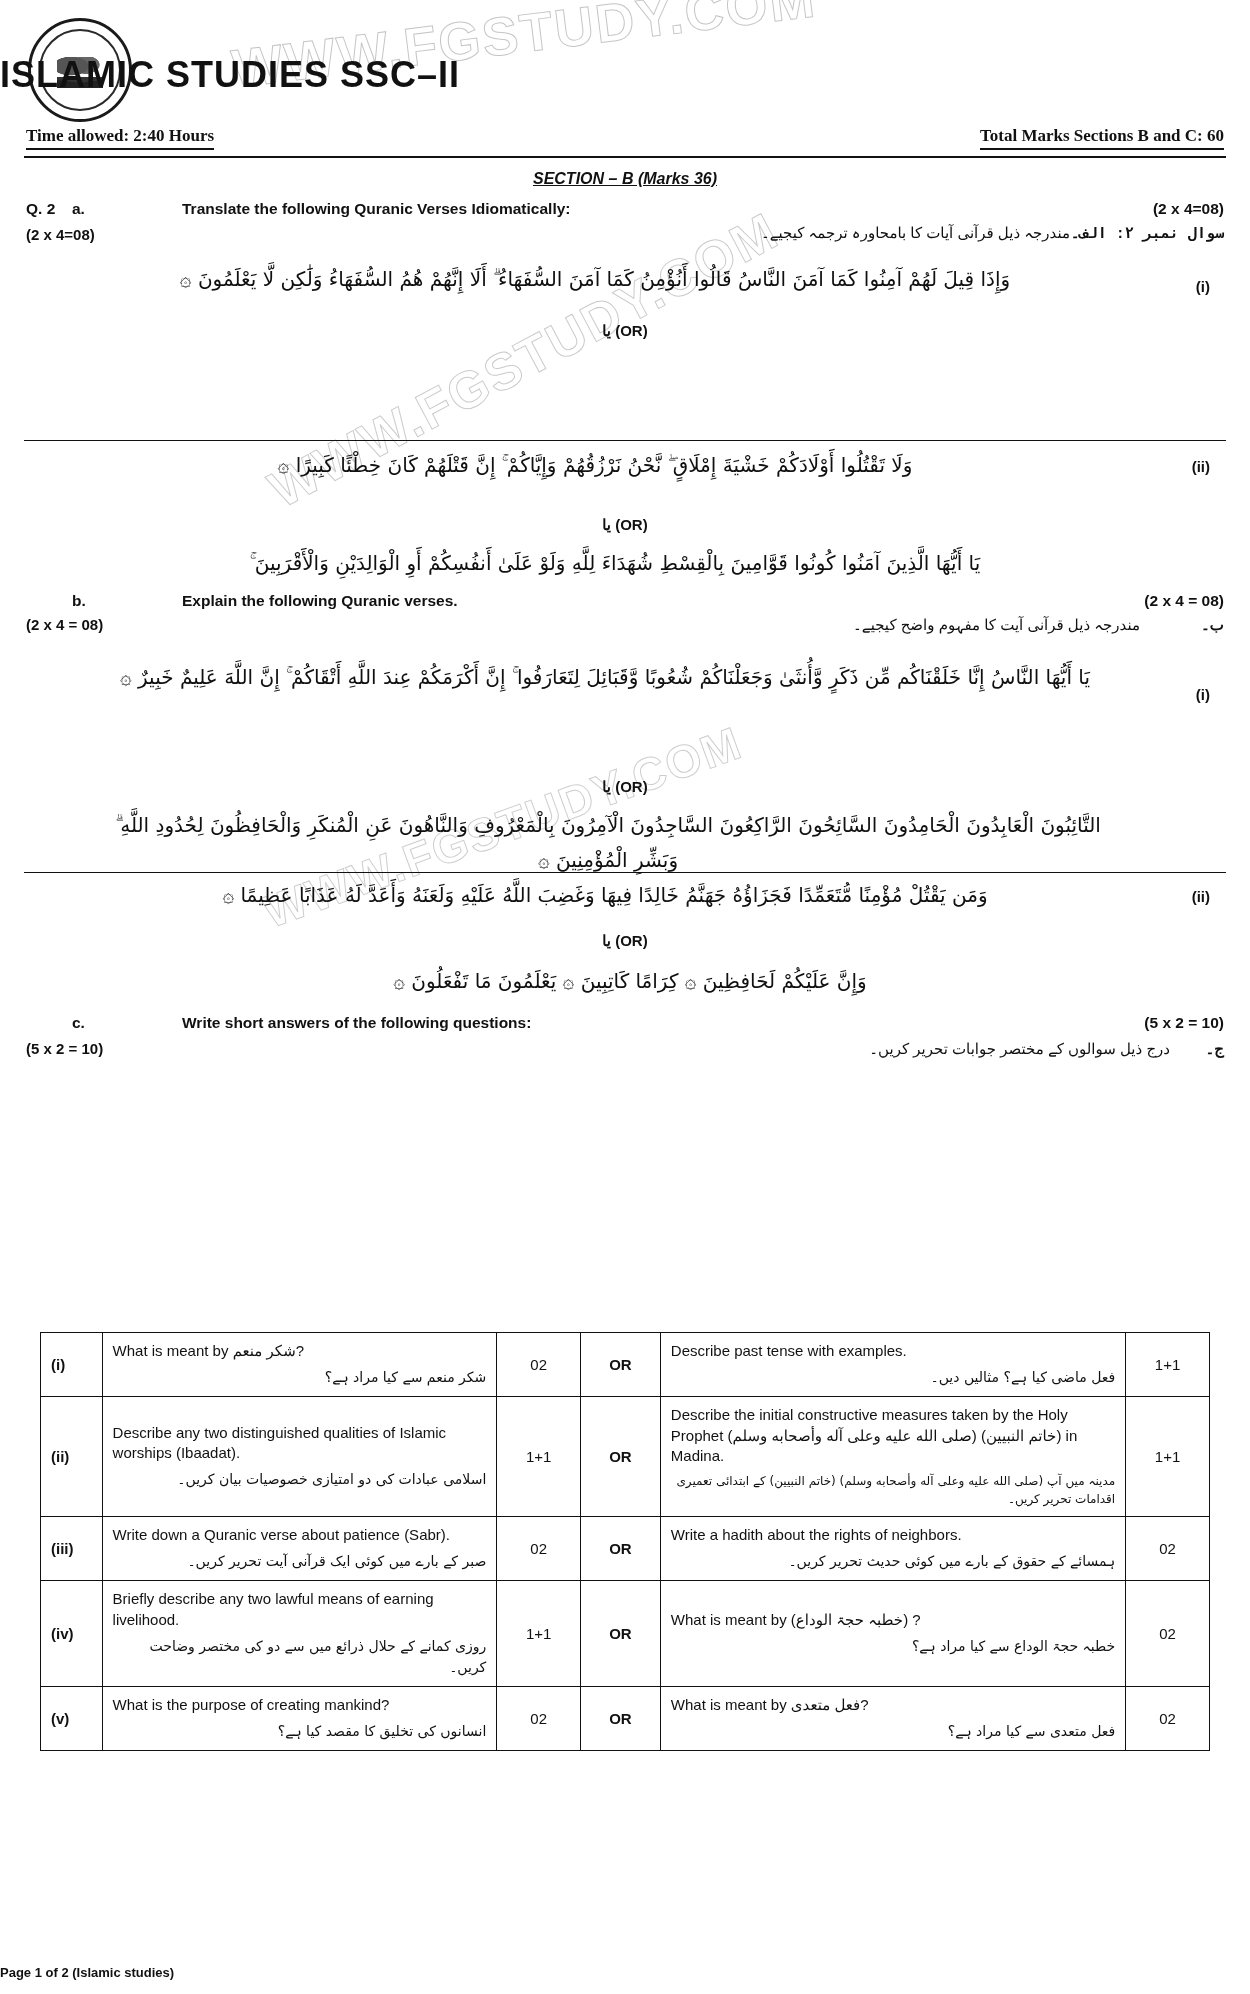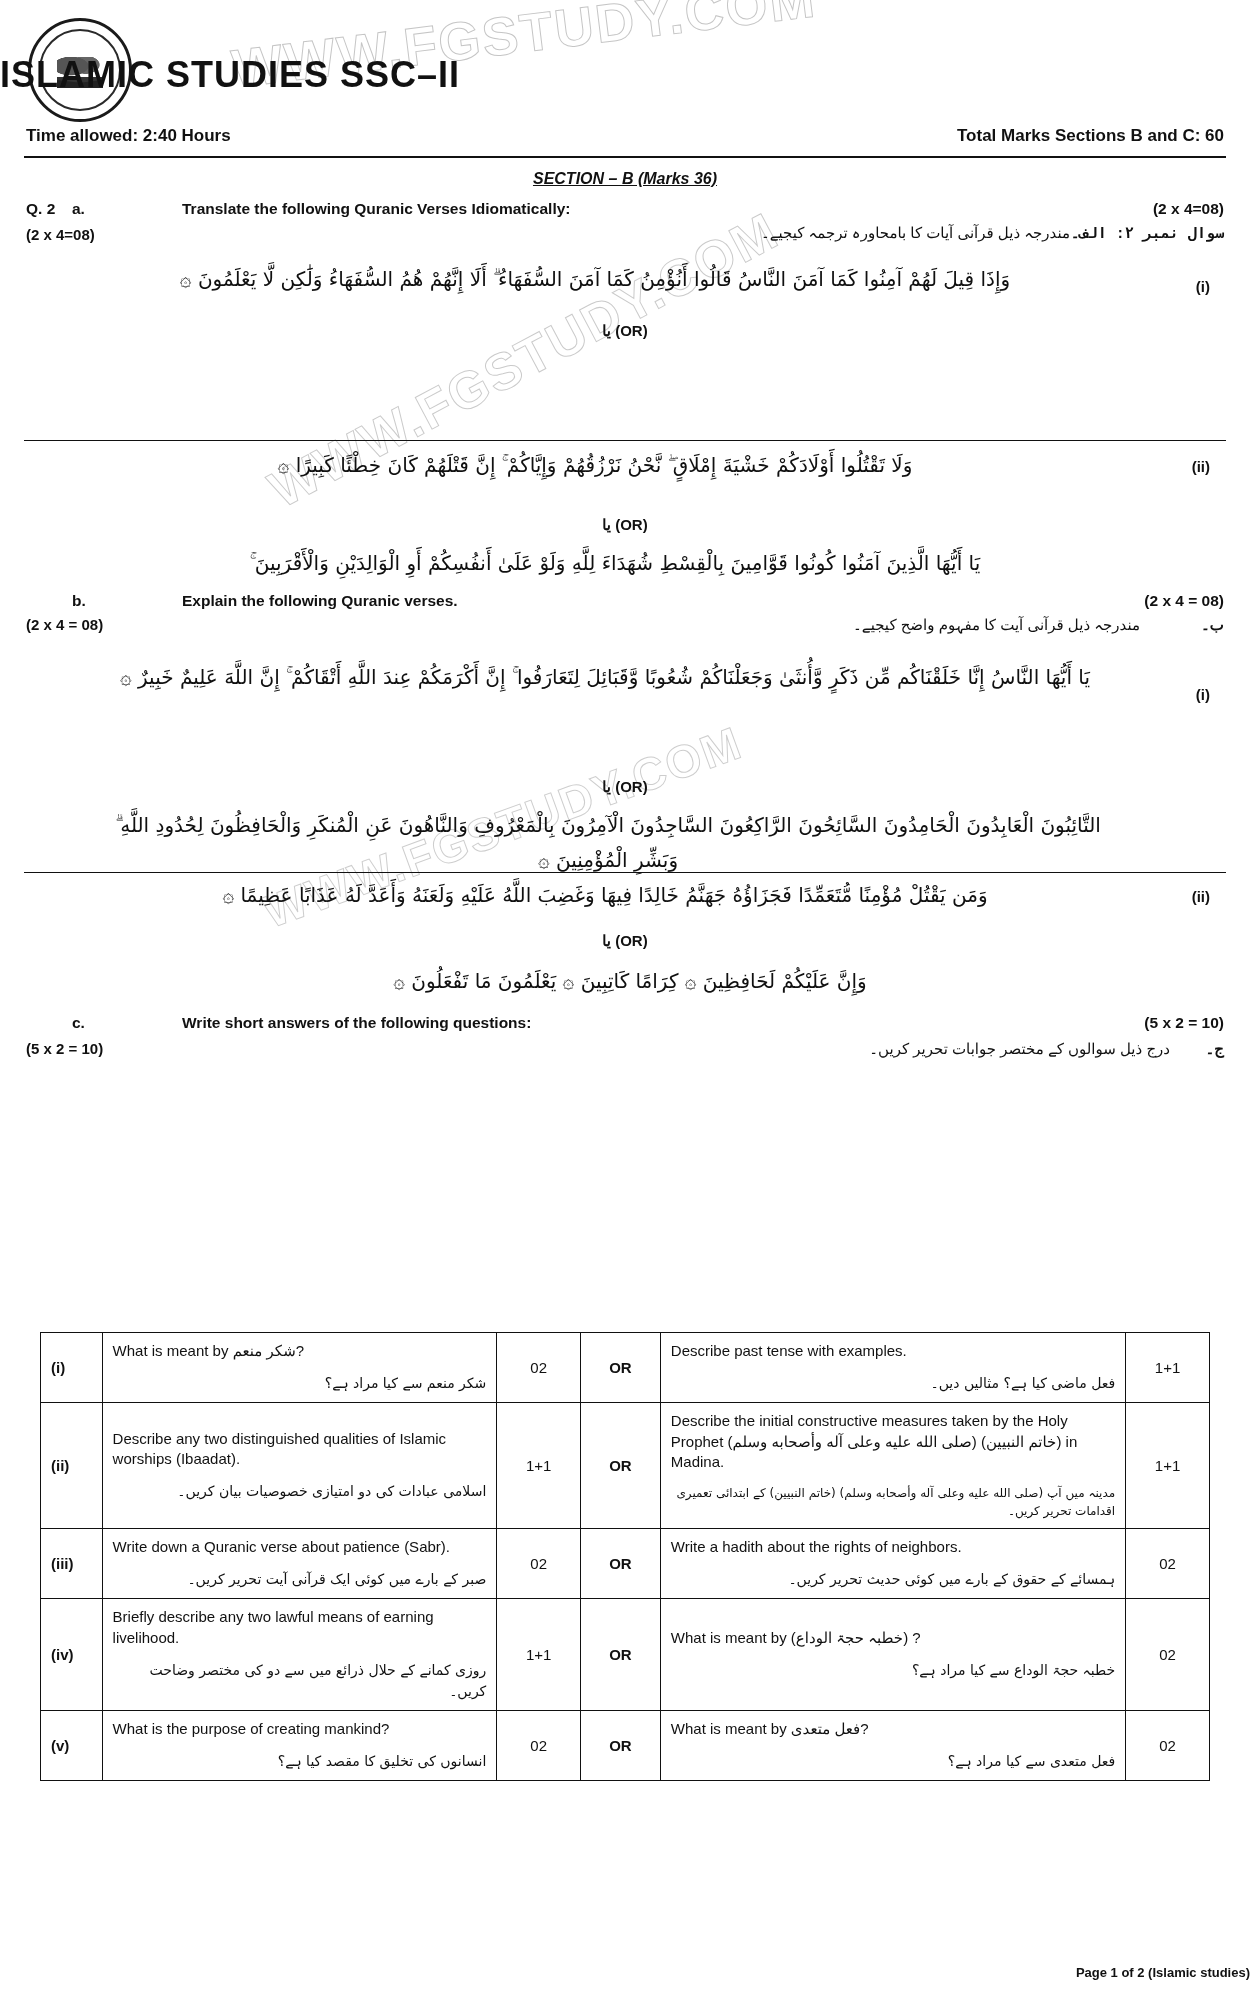--- a/index.html
+++ b/index.html
@@ -110,21 +110,22 @@
     top: 126px;
     left: 26px;
     right: 26px;
     display: flex;
     justify-content: space-between;
     font-size: 17px;
     font-weight: bold;
   }
   .meta-row .underline {
     border-bottom: 2px solid #111;
-    padding-bottom: 10px;
+    padding-bottom: 2px;
+    font-family: Liberation Serif, serif;
   }
   .hr-main {
     position: absolute;
     top: 156px;
     left: 24px; right: 24px;
     border-top: 2px solid #111;
   }
 
   .section-title {
     position: absolute;
@@ -220,30 +221,30 @@
   td.c-or { width: 58px; text-align: center; font-weight: bold; }
   td.c-eng2 { width: 440px; }
   td.c-mark2 { width: 62px; text-align: center; }
   .cell-en { display: block; line-height: 1.35; }
   .cell-ur {
     display: block;
     direction: rtl;
     text-align: right;
     font-family: "DejaVu Sans", sans-serif;
     font-size: 14px;
-    margin-top: 12px;
+    margin-top: 6px;
     line-height: 1.5;
   }
   .cell-ur.small { font-size: 12px; }
 
   .footer {
     position: absolute;
     bottom: 14px;
     left: 0; right: 0;
-    text-align: right;
+    text-align: left;
     font-size: 13px;
     font-weight: bold;
   }
 </style>
 </head>
 <body>
 
 <div class="page">
 
   <div class="wm wm-top">WWW.FGSTUDY.COM</div>

